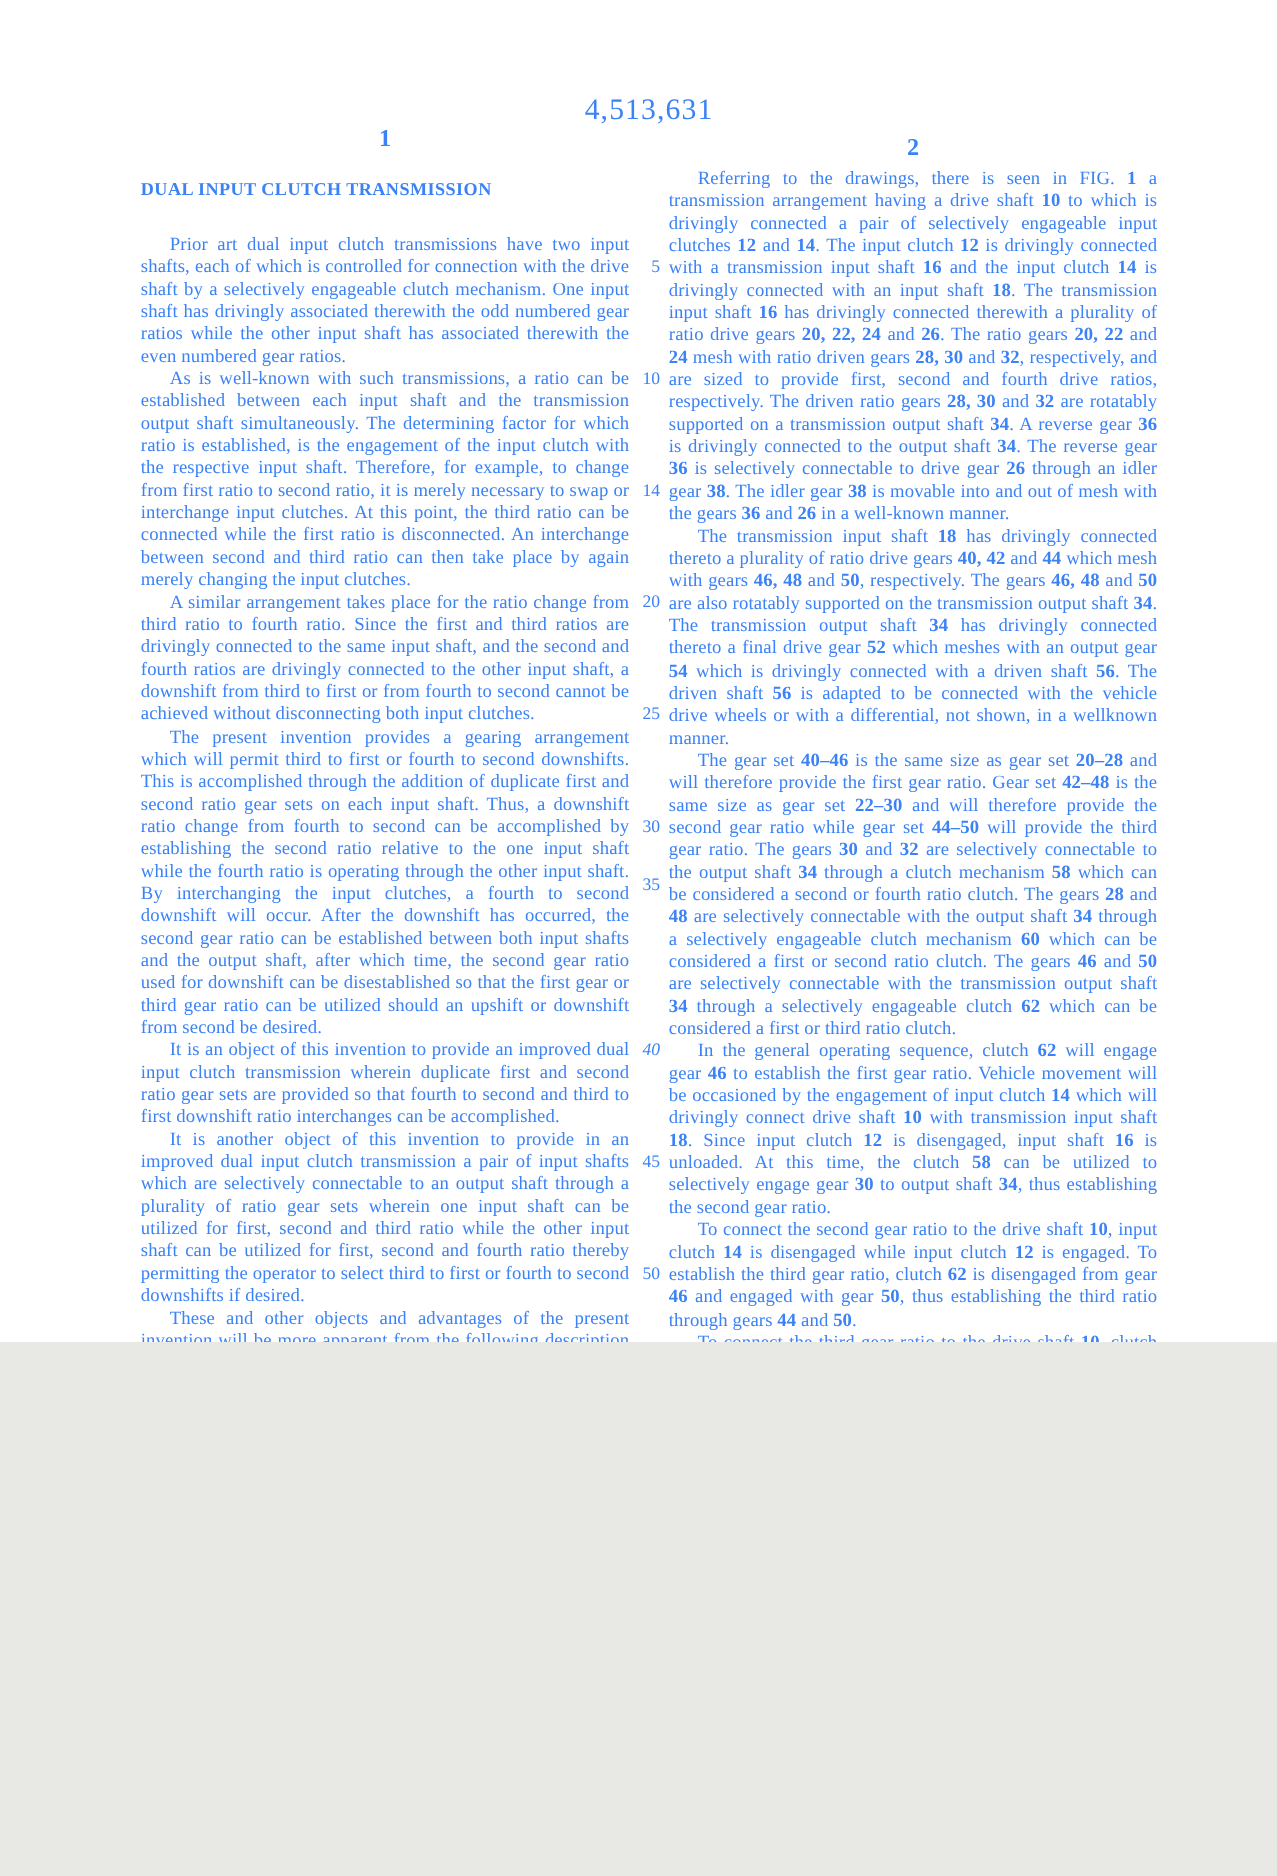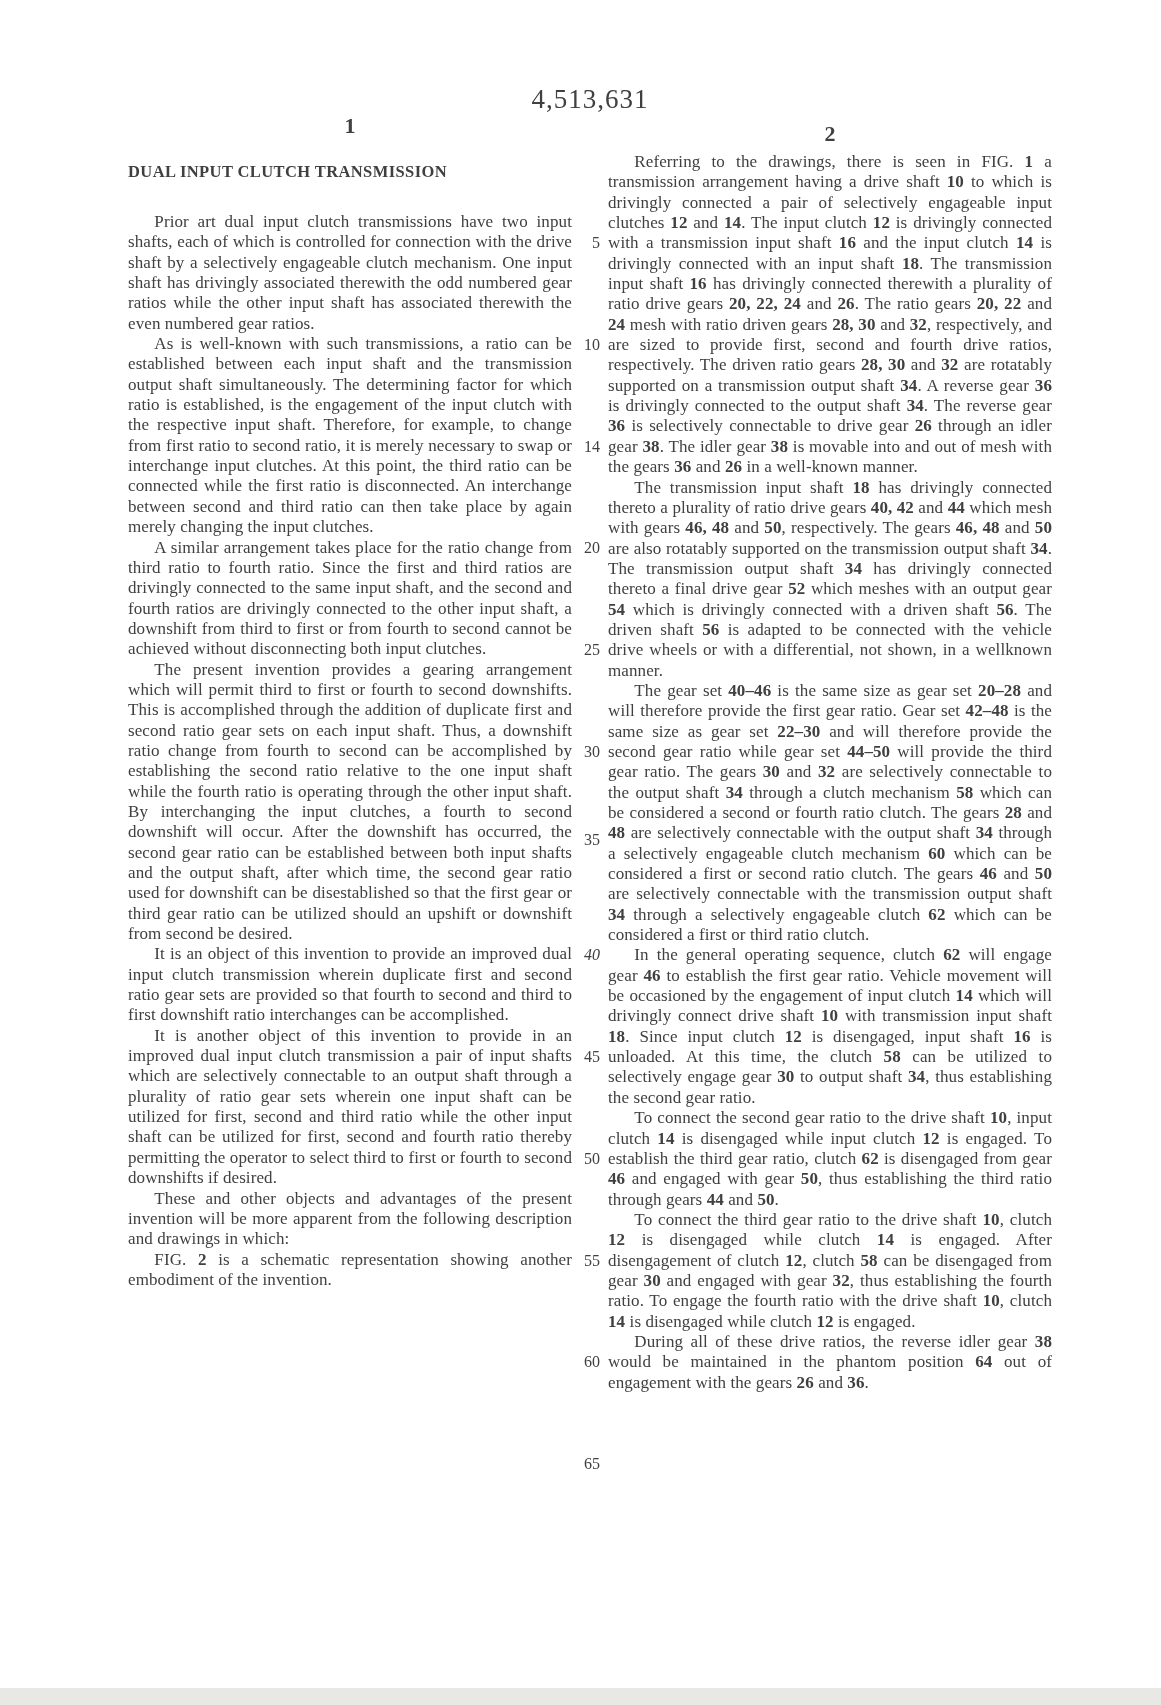--- a/index.html
+++ b/index.html
@@ -1,21 +1,21 @@
 <!DOCTYPE html>
 <html><head>
 <meta charset="utf-8">
 <style>
   html,body{margin:0;padding:0;background:#e8e8e4;}
   .page{
     position:relative;
-    width:1161px;height:1688px;
+    width:1161px;height:1220px;
     margin:0 auto;
     background:#ffffff;
-    color:#404040;
+    color:#3b82f6;
     font-family:"Liberation Serif", serif;
     overflow:hidden;
   }
   .patent-number{
     position:absolute;
     top:84px;left:128px;width:924px;
     text-align:center;
     font-size:27px;
     letter-spacing:1px;
     font-weight:normal;
@@ -102,21 +102,21 @@
       </div>
   </div>
 
   <div class="gutter">
       <span style="top: 233px;">5</span>
       <span style="top: 334.75px;">10</span>
       <span style="top: 436.5px;">14</span>
       <span style="top: 538.25px; margin-left: 24px;">20</span>
       <span style="top: 640px;">25</span>
       <span style="top: 741.75px;">30</span>
-      <span style="top: 830px;">35</span>
+      <span style="top: 795px;">35</span>
       <span style="top: 945.25px; font-style: italic;">40</span>
       <span style="top: 1047px;">45</span>
       <span style="top: 1148.75px;">50</span>
       <span style="top: 1250.5px;">55</span>
       <span style="top: 1352.25px;">60</span>
       <span style="top: 1454px;">65</span>
     </div>
 
 </div>
 

